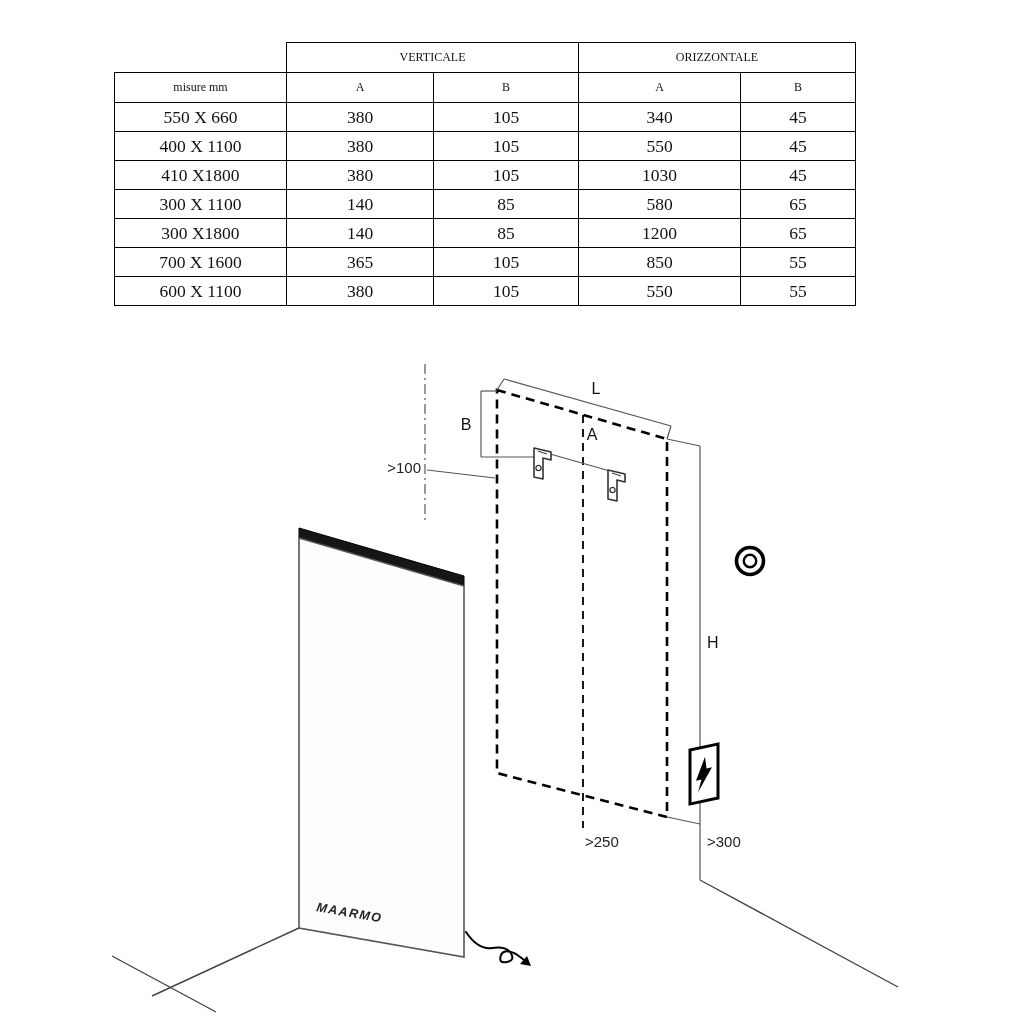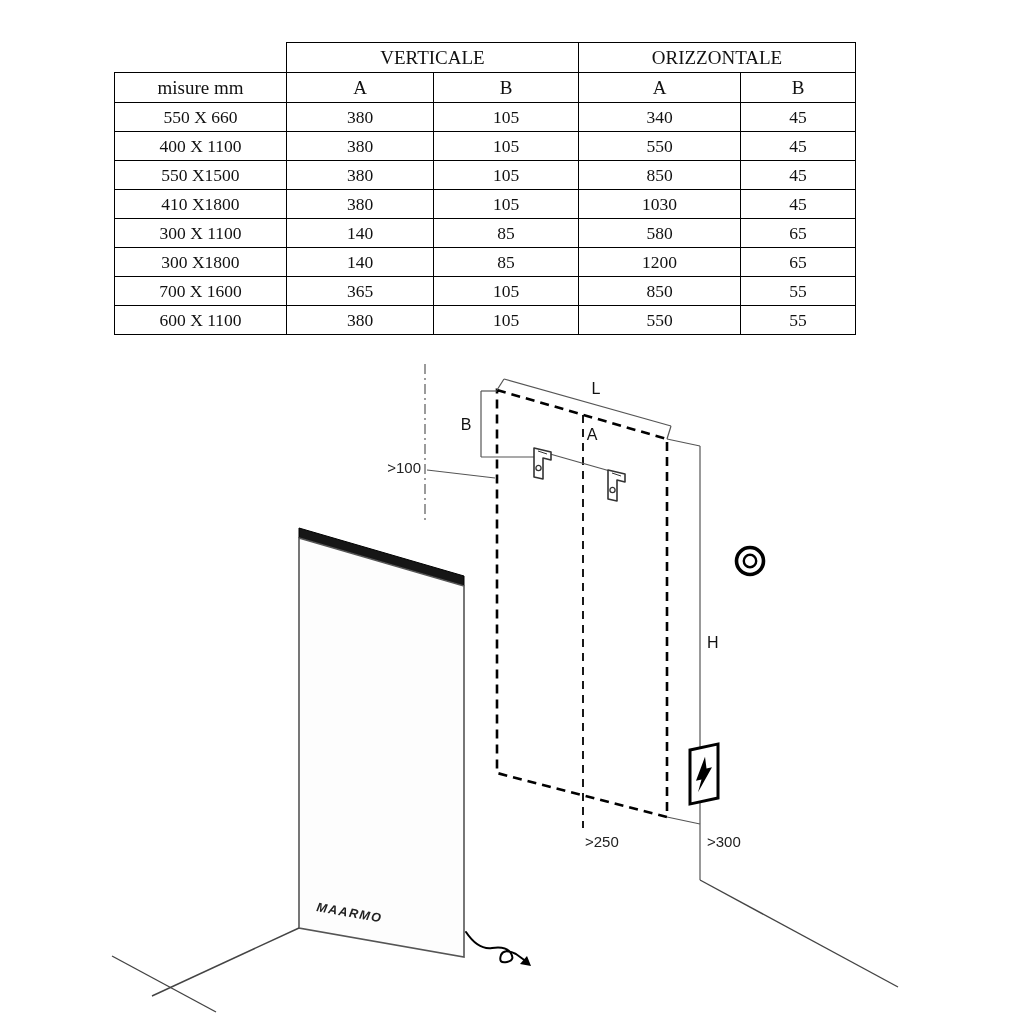--- a/index.html
+++ b/index.html
@@ -10,21 +10,21 @@
     position:absolute; left:114px; top:42px;
     border-collapse:collapse; table-layout:fixed;
   }
   .spec-table th, .spec-table td {
     border:1.5px solid #000;
     text-align:center; vertical-align:middle;
     font-weight:normal; color:#111;
     font-size:17.5px; height:29px; padding:1px 4px;
     font-family:"Liberation Serif", serif;
   }
-  .spec-table thead th { font-size:19px; height:30px; }
+  .spec-table thead th { font-size:12px; height:30px; }
   .spec-table .corner { border:none; background:transparent; }
 
   .diagram-wrap { position:absolute; left:0; top:360px; width:1024px; height:664px; }
 
   .dim   { font:15px "Liberation Sans", sans-serif; fill:#222; }
   .dim-lg{ font:16px "Liberation Sans", sans-serif; fill:#111; }
   .brand { font:italic bold 12.5px "Liberation Sans", sans-serif; fill:#222; letter-spacing:1.5px; }
 </style>
 </head>
 <body>
@@ -57,27 +57,20 @@
       <td>380</td>
       <td>105</td>
       <td>340</td>
       <td>45</td>
     </tr>
     <tr>
       <td>400 X 1100</td>
       <td>380</td>
       <td>105</td>
       <td>550</td>
-      <td>45</td>
-    </tr>
-    <tr>
-      <td>550 X1500</td>
-      <td>380</td>
-      <td>105</td>
-      <td>850</td>
       <td>45</td>
     </tr>
     <tr>
       <td>410 X1800</td>
       <td>380</td>
       <td>105</td>
       <td>1030</td>
       <td>45</td>
     </tr>
     <tr>

